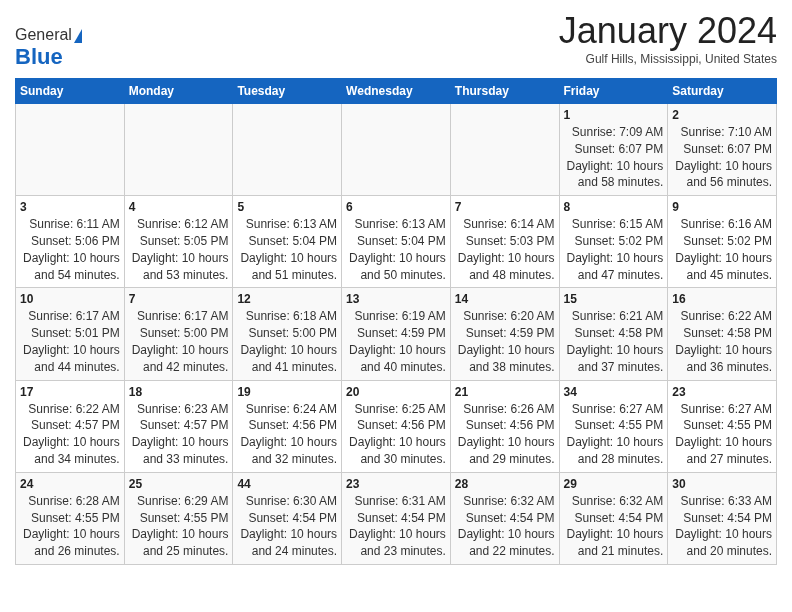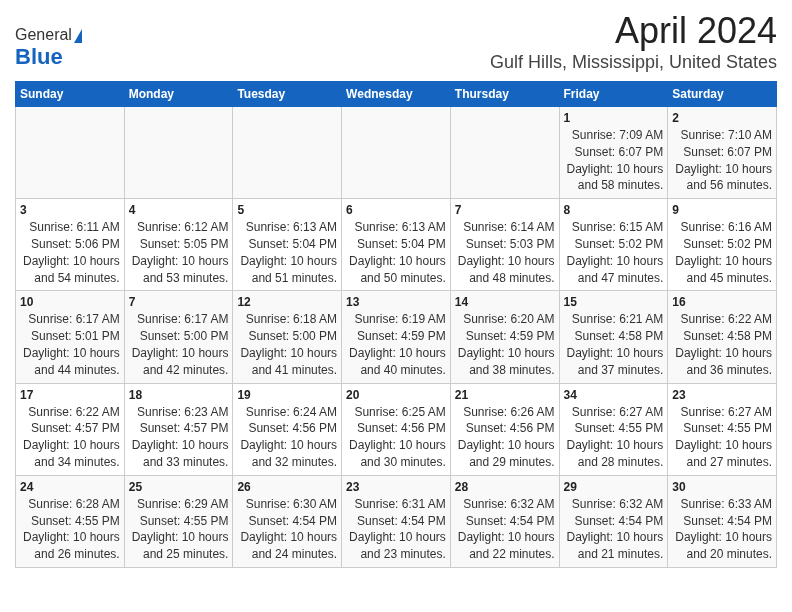--- a/index.html
+++ b/index.html
@@ -39,21 +39,21 @@
     }
     .title-area {
       text-align: right;
     }
     .month-title {
       font-size: 36px;
       font-weight: normal;
       color: #222;
     }
     .location {
-      font-size: 18px;
+      font-size: 12px;
       color: #444;
     }
     table {
       width: 100%;
       border-collapse: collapse;
       table-layout: fixed;
     }
     thead tr th {
       background-color: #1565C0;
       color: #fff;
@@ -95,21 +95,21 @@
 
 <div class="header">
   <div class="logo">
     <div class="logo-row">
       <span class="logo-general">General</span>
       <span class="logo-triangle"></span>
     </div>
     <span class="logo-blue" style="font-size:22px;font-weight:bold;">Blue</span>
   </div>
   <div class="title-area">
-    <div class="month-title">April 2024</div>
+    <div class="month-title">January 2024</div>
     <div class="location">Gulf Hills, Mississippi, United States</div>
   </div>
 </div>
 
 <table>
   <thead>
     <tr>
     <th>Sunday</th>
         <th>Monday</th>
         <th>Tuesday</th>
@@ -228,21 +228,21 @@
       <tr>
         <td>
           <div class="day-num">24</div>
           <div class="day-info">Sunrise: 6:28 AM<br>Sunset: 4:55 PM<br>Daylight: 10 hours<br>and 26 minutes.</div>
         </td>
         <td>
           <div class="day-num">25</div>
           <div class="day-info">Sunrise: 6:29 AM<br>Sunset: 4:55 PM<br>Daylight: 10 hours<br>and 25 minutes.</div>
         </td>
         <td>
-          <div class="day-num">26</div>
+          <div class="day-num">44</div>
           <div class="day-info">Sunrise: 6:30 AM<br>Sunset: 4:54 PM<br>Daylight: 10 hours<br>and 24 minutes.</div>
         </td>
         <td>
           <div class="day-num">23</div>
           <div class="day-info">Sunrise: 6:31 AM<br>Sunset: 4:54 PM<br>Daylight: 10 hours<br>and 23 minutes.</div>
         </td>
         <td>
           <div class="day-num">28</div>
           <div class="day-info">Sunrise: 6:32 AM<br>Sunset: 4:54 PM<br>Daylight: 10 hours<br>and 22 minutes.</div>
         </td>

